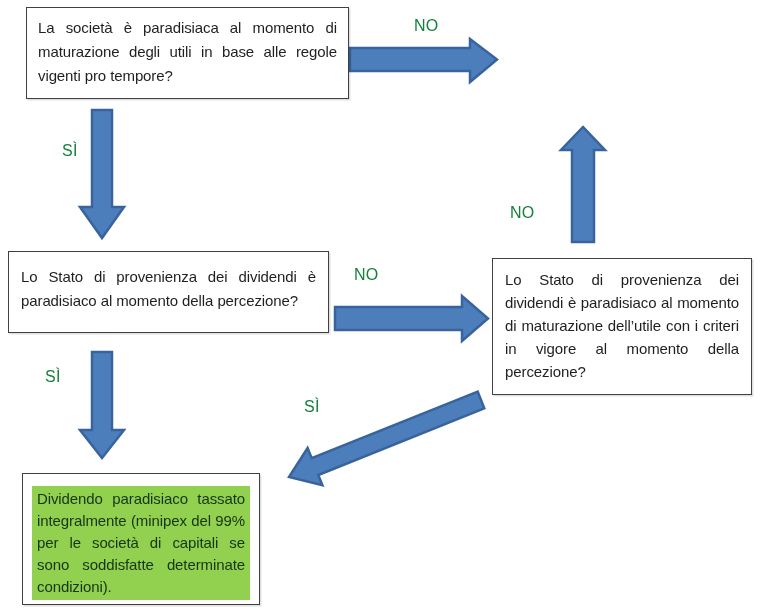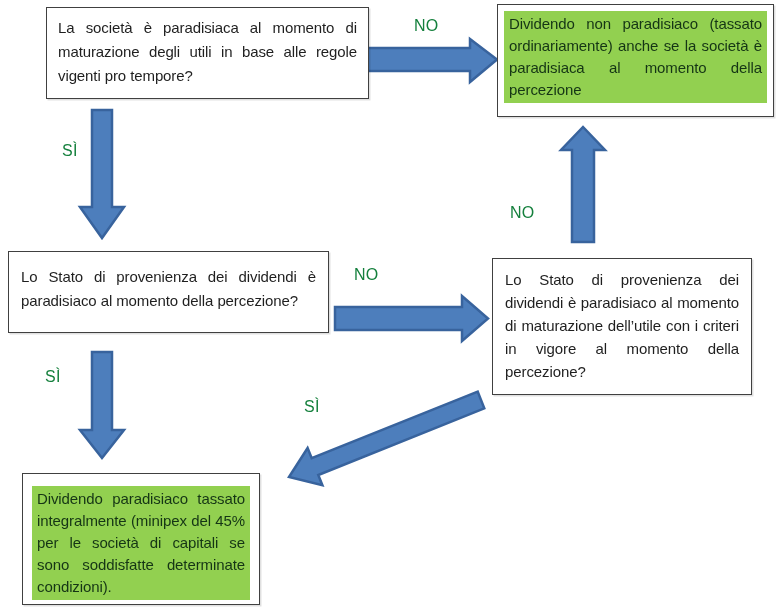--- a/index.html
+++ b/index.html
@@ -39,21 +39,21 @@
     overflow: hidden;
     box-shadow: 1.5px 1.5px 0 rgba(0,0,0,0.12);
   }
   .box .q-text {
     font-size: 15px;
     line-height: 24px;
     text-align: justify;
     letter-spacing: -0.1px;
     color: var(--text);
   }
-  .q1 { left: 26px; top: 7px;  width: 323px; height: 92px;  padding: 8px 11px; margin-left: 20px; }
+  .q1 { left: 26px; top: 7px;  width: 323px; height: 92px;  padding: 8px 11px; }
   .q2 { left: 8px;  top: 251px; width: 321px; height: 82px;  padding: 13px 12px; }
   .q3 { left: 492px; top: 258px; width: 260px; height: 137px; padding: 9px 12px; }
   .q3 .q-text { line-height: 23px; }
   .r1 { left: 497px; top: 4px;  width: 277px; height: 113px; padding: 6px 6px; }
   .r2 { left: 22px; top: 473px; width: 238px; height: 132px; padding: 12px 9px 6px; }
   .green-text {
     background: var(--highlight-green);
     padding: 2px 5px;
     font-size: 15px;
     line-height: 22px;
@@ -86,34 +86,31 @@
     <polygon class="arrow" points="335,307 462,307 462,296 488,318.5 462,341 462,330 335,330"></polygon>
     <polygon class="arrow" points="92,352 112,352 112,430 124,430 102,458 80,430 92,430"></polygon>
     <polygon class="arrow" points="572,242 572,150 561,150 583,127 605,150 594,150 594,242"></polygon>
     <polygon class="arrow" points="477.7,391.6 311.7,458.2 307.6,448.0 289,477 322.4,485.2 318.3,475.0 484.3,408.4"></polygon>
   </svg>
 
   <div class="box q1">
     <div class="q-text">La società è paradisiaca al momento di maturazione degli utili in base alle regole vigenti pro tempore?</div>
   </div>
 
-  <div class="box r1">
-    <div class="green-text">Dividendo non paradisiaco (tassato ordinariamente) anche se la società è paradisiaca al momento della percezione</div>
-  </div>
 
   <div class="box q2">
     <div class="q-text">Lo Stato di provenienza dei dividendi è paradisiaco al momento della percezione?</div>
   </div>
 
   <div class="box q3">
     <div class="q-text">Lo Stato di provenienza dei dividendi è paradisiaco al momento di maturazione dell’utile con i criteri in vigore al momento della percezione?</div>
   </div>
 
   <div class="box r2">
-    <div class="green-text">Dividendo paradisiaco tassato integralmente (minipex del 45% per le società di capitali se sono soddisfatte determinate condizioni).</div>
+    <div class="green-text">Dividendo paradisiaco tassato integralmente (minipex del 99% per le società di capitali se sono soddisfatte determinate condizioni).</div>
   </div>
 
   <div class="edge-label lbl-no1">NO</div>
   <div class="edge-label lbl-si1">SÌ</div>
   <div class="edge-label lbl-no2">NO</div>
   <div class="edge-label lbl-si2">SÌ</div>
   <div class="edge-label lbl-no3">NO</div>
   <div class="edge-label lbl-si3">SÌ</div>
 
 </div>

